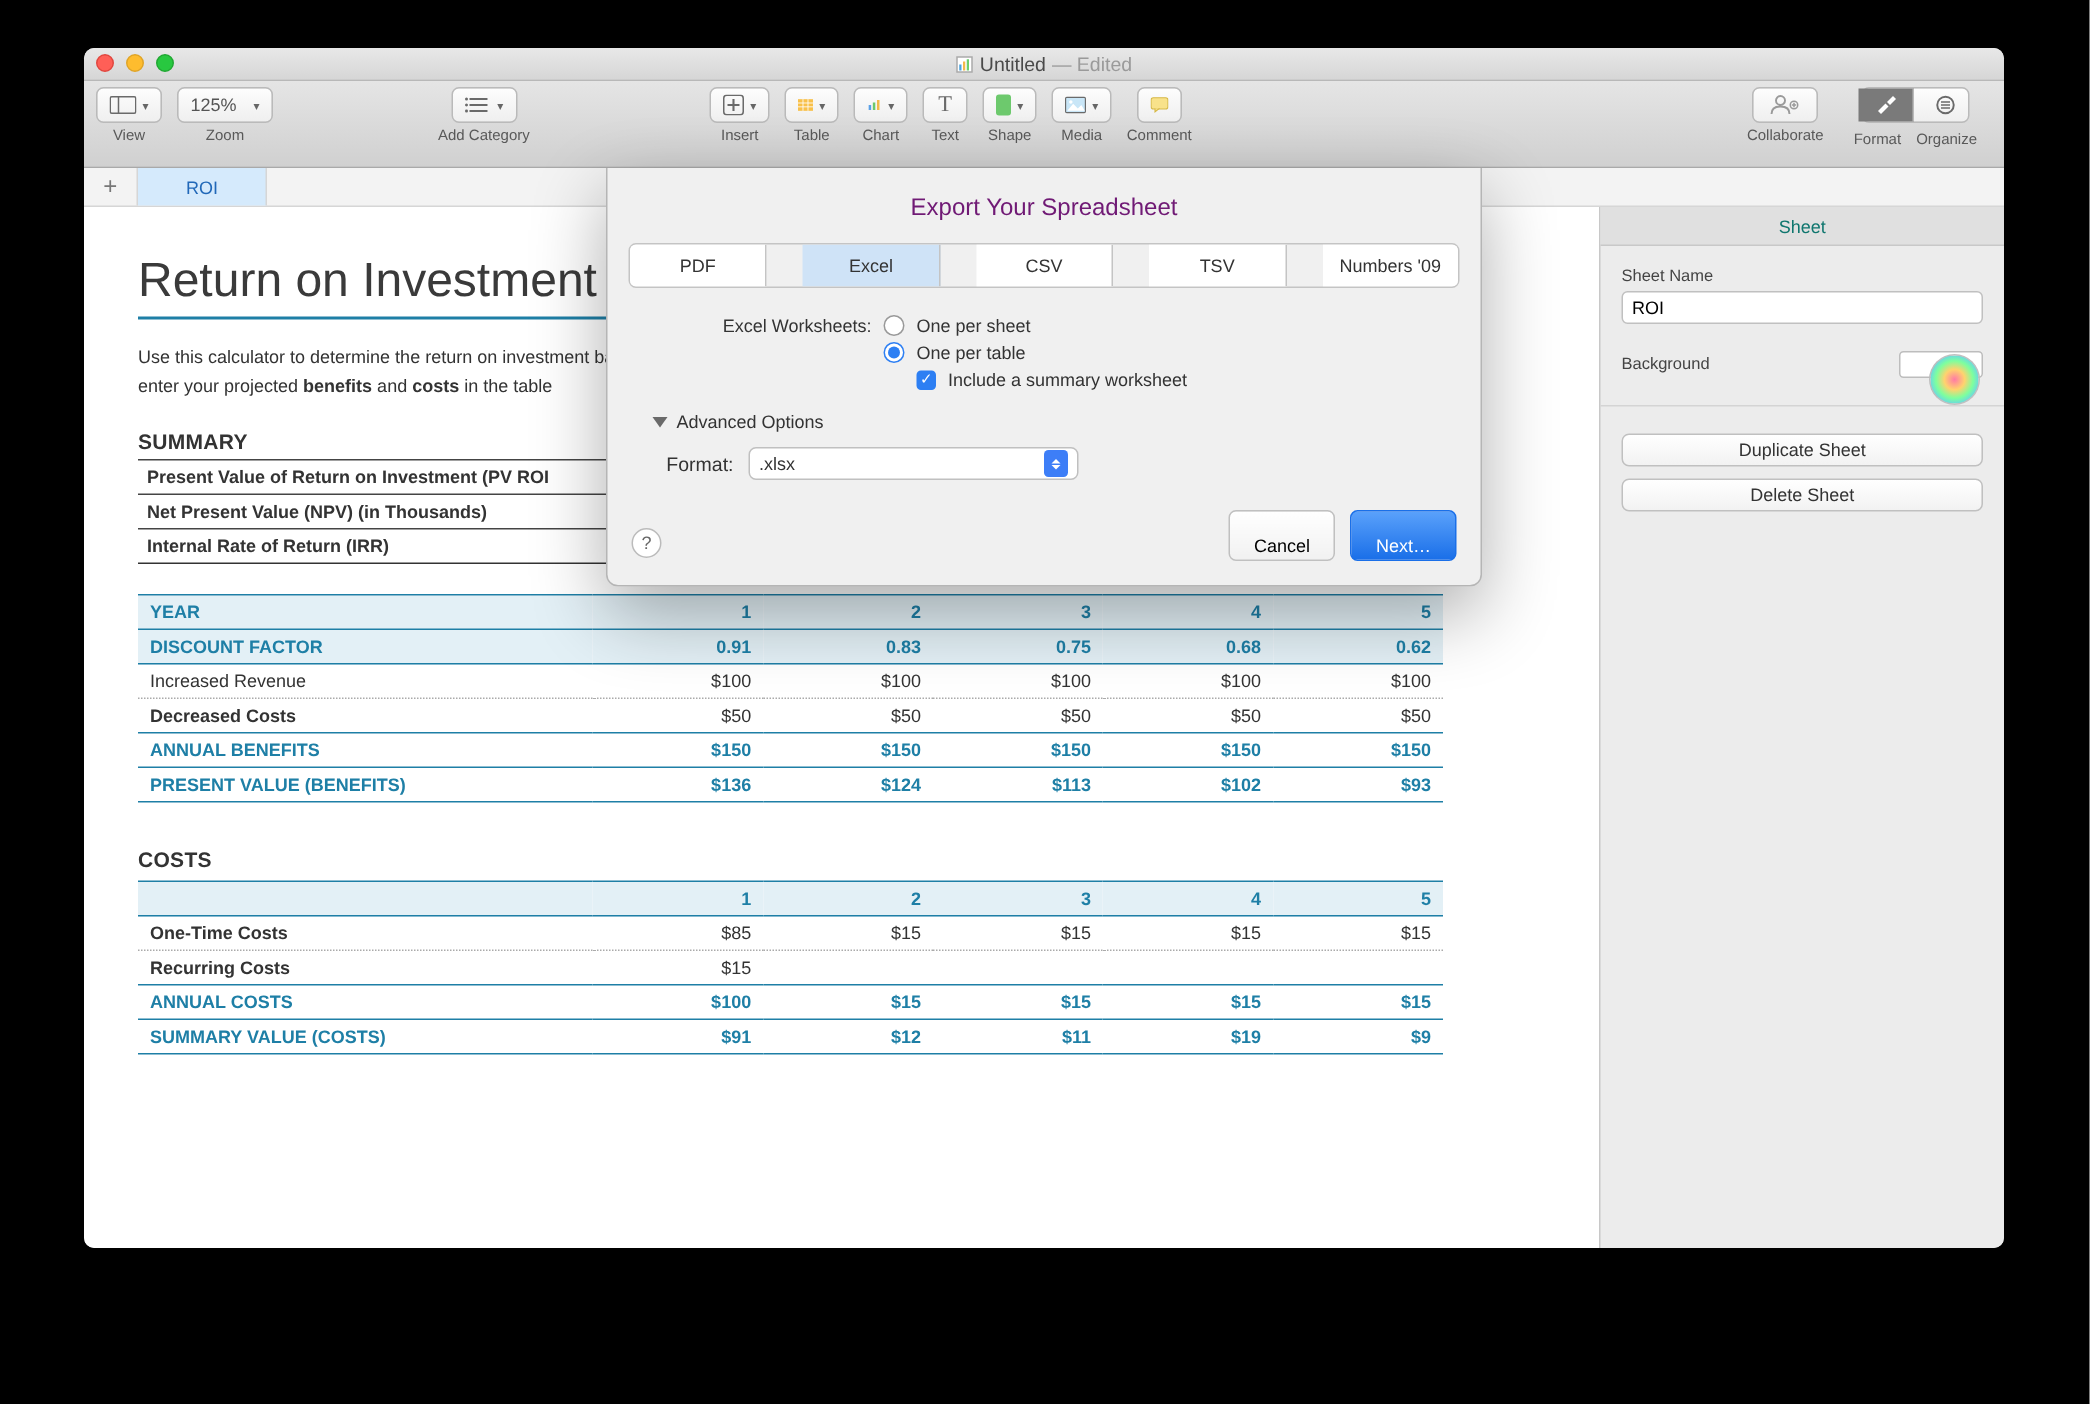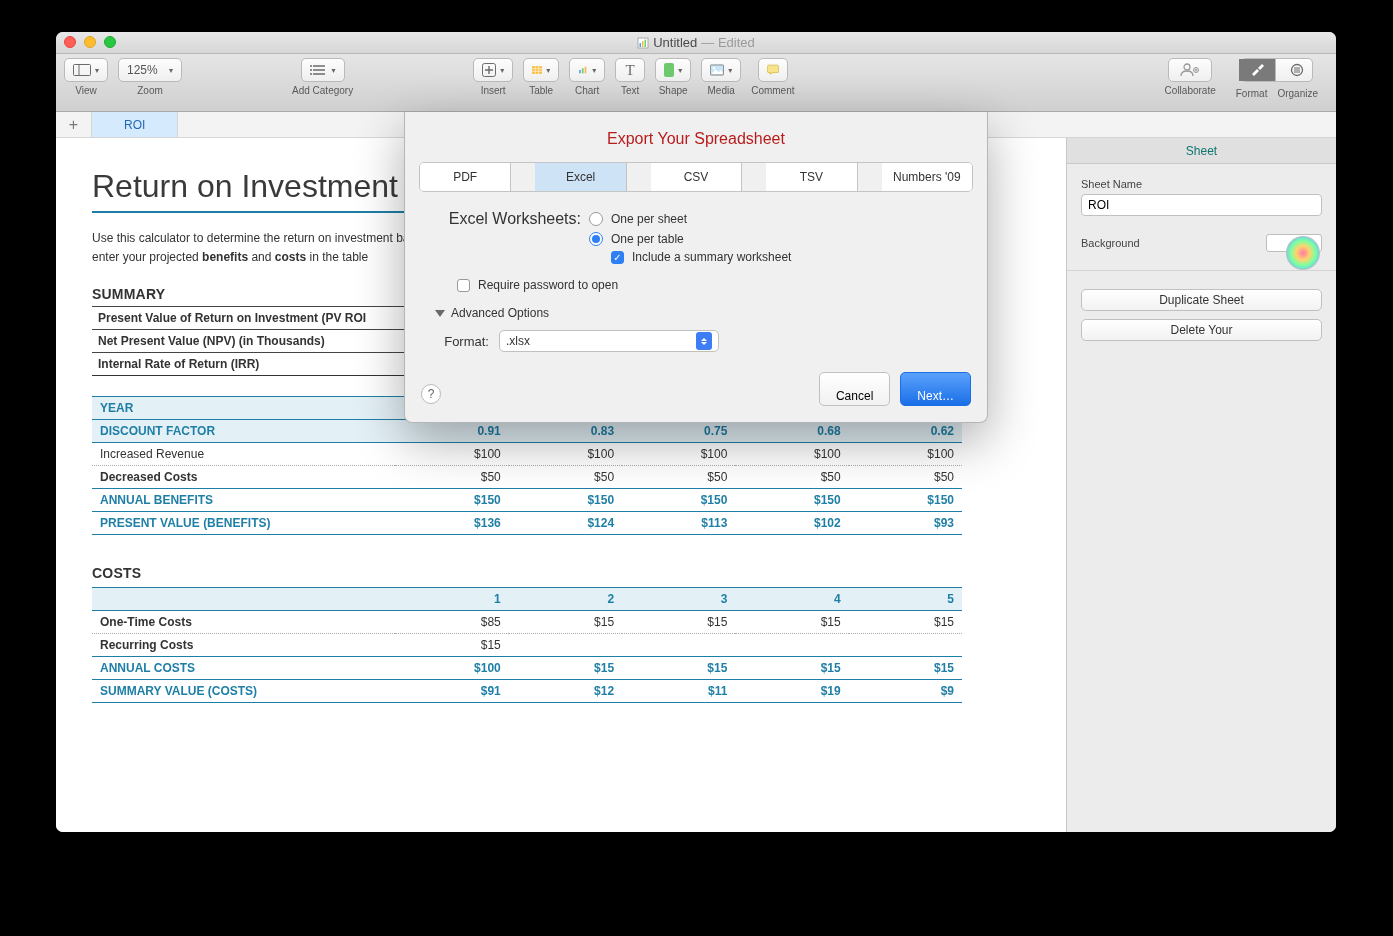--- a/index.html
+++ b/index.html
@@ -49,28 +49,28 @@
 .inspector .body{padding:14px 14px;}
 .field-label{font-size:11px;color:#444;margin-bottom:4px;}
 .textinput{width:100%;height:22px;border:1px solid #c0c0c0;border-radius:4px;background:#fff;padding:2px 6px;font-size:12px;}
 .row{display:flex;justify-content:space-between;align-items:center;margin:18px 0;gap:36px;}
 .colorwell{width:56px;height:18px;border:1px solid #bdbdbd;border-radius:3px;background:#fff;display:flex;}
 .colorwell .sw{flex:1;}
 .colorwell .btn{width:18px;border-left:1px solid #bdbdbd;display:flex;align-items:center;justify-content:center;background:radial-gradient(circle at 50% 50%, #ff7aa6 0%, #ffd36e 30%, #7dff9e 55%, #63c7ff 80%, #b77dff 100%);border-radius:50%;margin:1px;width:14px;height:14px;flex:none;}
 .panelbtn{width:100%;height:22px;border:1px solid #c0c0c0;border-radius:5px;background:linear-gradient(#fff,#f2f2f2);font-size:12px;color:#333;margin-top:8px;}
 
 .sheet{position:absolute;left:50%;top:80px;transform:translateX(-50%);width:584px;background:#f0f0f0;border:1px solid #b5b5b5;border-top:none;border-radius:0 0 8px 8px;box-shadow:0 18px 50px rgba(0,0,0,.32);padding:18px 0 14px 0;}
-.sheet h2{text-align:center;font-size:16px;font-weight:500;color:#b91c1c;margin-bottom:14px;}
+.sheet h2{text-align:center;font-size:16px;font-weight:500;color:#701a75;margin-bottom:14px;}
 .segctrl{display:flex;border:1px solid #c4c4c4;border-radius:5px;overflow:hidden;margin:0 14px 18px 14px;gap:24px;}
 .segctrl .seg{flex:1;text-align:center;padding:7px 0;font-size:12px;border-right:1px solid #c4c4c4;background:#fff;}
 .segctrl .seg:last-child{border-right:none;}
 .segctrl .seg.active{background:#cfe3f7;}
 .opts{padding:0 36px;}
 .opt-line{display:flex;align-items:center;gap:8px;margin:4px 0;font-size:12px;color:#333;}
-.opt-label{width:140px;text-align:right;font-size:16px;color:#333;}
+.opt-label{width:140px;text-align:right;font-size:12px;color:#333;}
 .radio{width:14px;height:14px;border-radius:50%;border:1px solid #999;display:inline-flex;align-items:center;justify-content:center;background:#fff;}
 .radio.checked{border-color:#2d7ff3;}
 .radio.checked::after{content:"";width:8px;height:8px;background:#2d7ff3;border-radius:50%;}
 .cbx{width:13px;height:13px;border:1px solid #999;border-radius:3px;background:#fff;display:inline-flex;align-items:center;justify-content:center;}
 .cbx.checked{background:#2d7ff3;border-color:#2d7ff3;color:#fff;font-size:10px;}
 .disclosure{display:flex;align-items:center;gap:6px;color:#333;font-size:12px;margin:14px 0 10px 30px;}
 .tri{width:0;height:0;border-left:5px solid transparent;border-right:5px solid transparent;border-top:7px solid #6a6a6a;}
 .formatline{display:flex;align-items:center;gap:10px;margin-left:30px;}
 .select{height:22px;border:1px solid #c0c0c0;border-radius:5px;background:#fff;display:flex;align-items:center;padding:0 6px;width:220px;justify-content:space-between;font-size:12px;position:relative;}
 .select .chev{width:16px;height:18px;background:#3d7ef7;border-radius:3px;display:flex;flex-direction:column;align-items:center;justify-content:center;gap:1px;}
@@ -393,21 +393,21 @@
         <input class="textinput" value="ROI" style="">
         <div class="row">
           <span class="field-label" style="margin:0;">Background</span>
           <span class="colorwell">
             <span class="sw"></span>
             <span class="btn"></span>
           </span>
         </div>
         <hr style="border:none;border-top:1px solid #d4d4d4;margin:6px -14px 10px -14px;">
         <button class="panelbtn">Duplicate Sheet</button>
-        <button class="panelbtn">Delete Your</button>
+        <button class="panelbtn">Delete Sheet</button>
       </div>
     </div>
   </div>
 
   <div class="sheet">
     <h2>Export Your Spreadsheet</h2>
     <div class="segctrl">
       <div class="seg">PDF</div>
       <div class="seg active">Excel</div>
       <div class="seg">CSV</div>
@@ -424,25 +424,20 @@
         <span class="opt-label"></span>
         <span class="radio checked"></span>
         <span>One per table</span>
       </div>
       <div class="opt-line">
         <span class="opt-label"></span>
         <span style="width:14px;"></span>
         <span class="cbx checked">✓</span>
         <span>Include a summary worksheet</span>
       </div>
-      <div class="opt-line" style="margin-top:14px;margin-left:0;">
-        <span style="width:8px;"></span>
-        <span class="cbx"></span>
-        <span>Require password to open</span>
-      </div>
     </div>
     <div class="disclosure">
       <span class="tri"></span>
       <span>Advanced Options</span>
     </div>
     <div class="formatline">
       <span style="width:54px;text-align:right;">Format:</span>
       <div class="select">
         <span>.xlsx</span>
         <span class="chev"></span>

